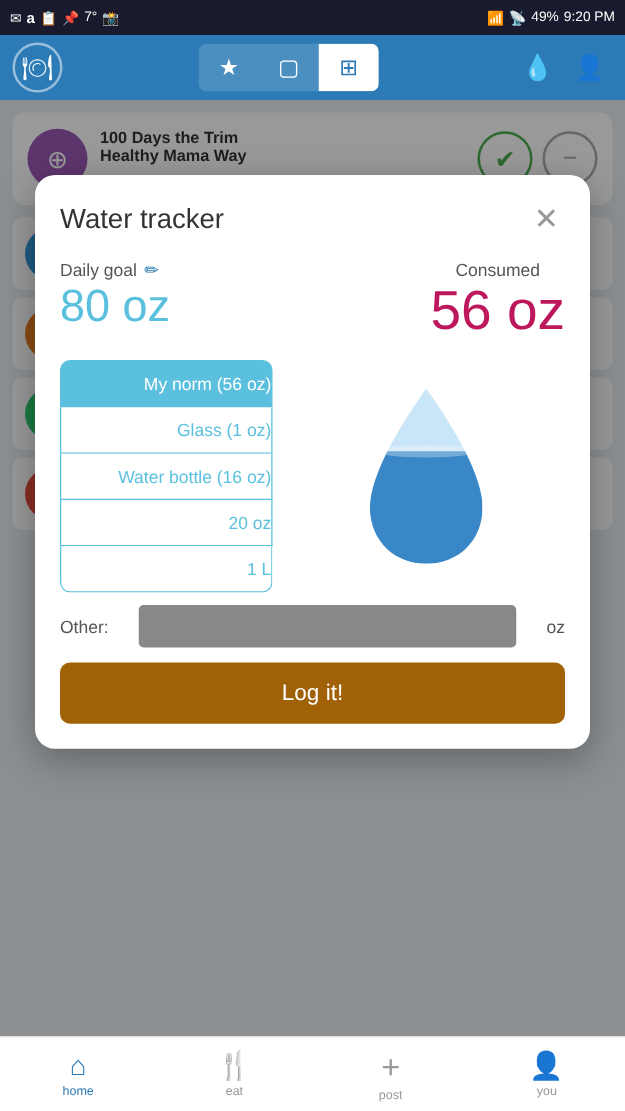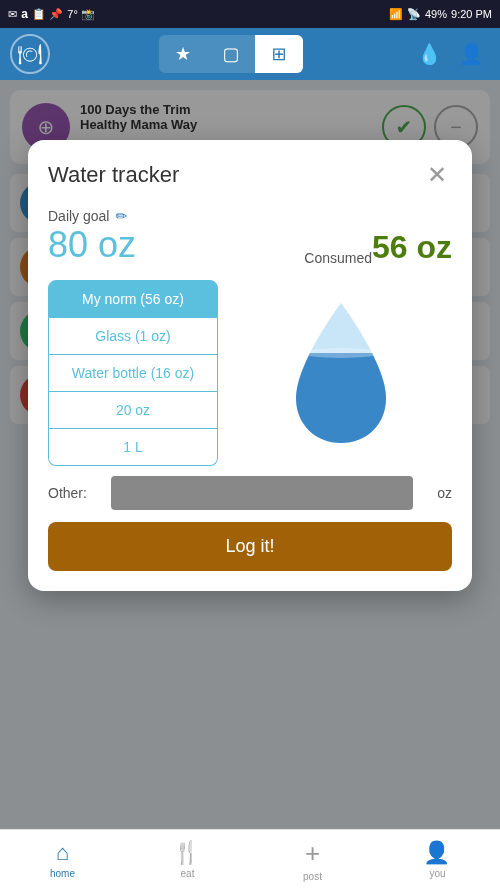--- a/index.html
+++ b/index.html
@@ -158,40 +158,40 @@
       justify-content: space-between;
       margin-bottom: 14px;
     }
     .goal-section { display: flex; flex-direction: column; align-items: flex-start; }
     .goal-label {
       font-size: 14px; color: #555;
       display: flex; align-items: flex-end; gap: 6px;
     }
     .edit-icon { color: #2c7bb6; font-size: 14px; }
     .goal-value { font-size: 36px; color: #5bc0de; font-weight: 300; }
-    .consumed-section { display: flex; flex-direction: row; align-items: flex-end; }
+    .consumed-section { display: flex; flex-direction: column; align-items: center; }
     .consumed-label { font-size: 14px; color: #555; }
-    .consumed-value { font-size: 32px; color: #4d7c0f; font-weight: 700; }
+    .consumed-value { font-size: 44px; color: #be185d; font-weight: 400; }
 
     
     .main-area {
       display: flex;
       gap: 12px;
     }
 
     
     .options-list {
       flex: 0 0 170px;
       display: flex;
       flex-direction: column;
     }
     .option-item {
       border: 1.5px solid #5bc0de;
       padding: 10px 0;
-      text-align: center;
+      text-align: right;
       font-size: 14px;
       color: #5bc0de;
       cursor: pointer;
       background: white;
     }
     .option-item:first-child {
       background: #5bc0de;
       color: white;
       border-radius: 8px 8px 0 0;
       border-color: #5bc0de;

